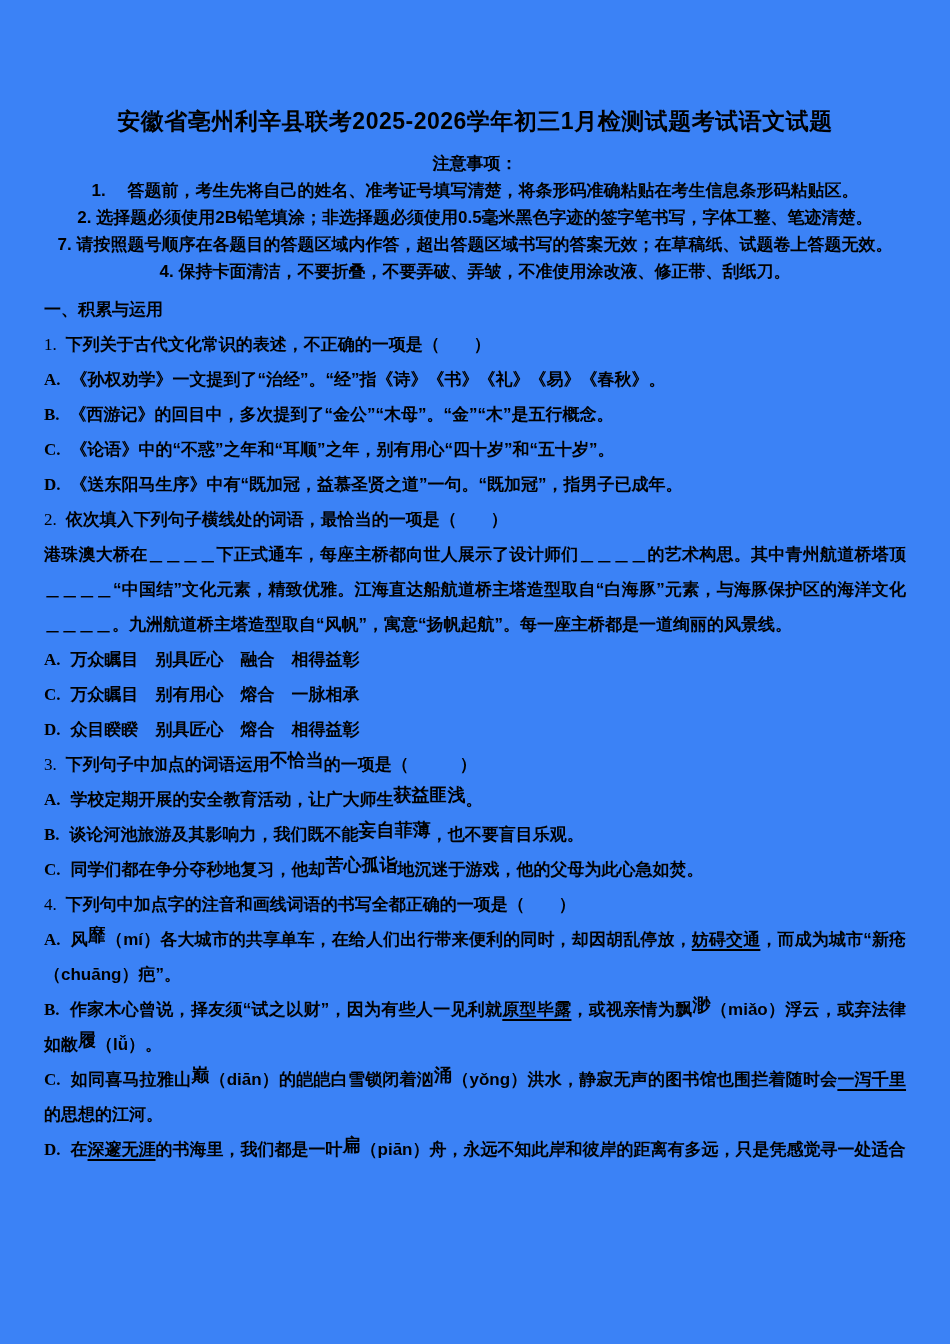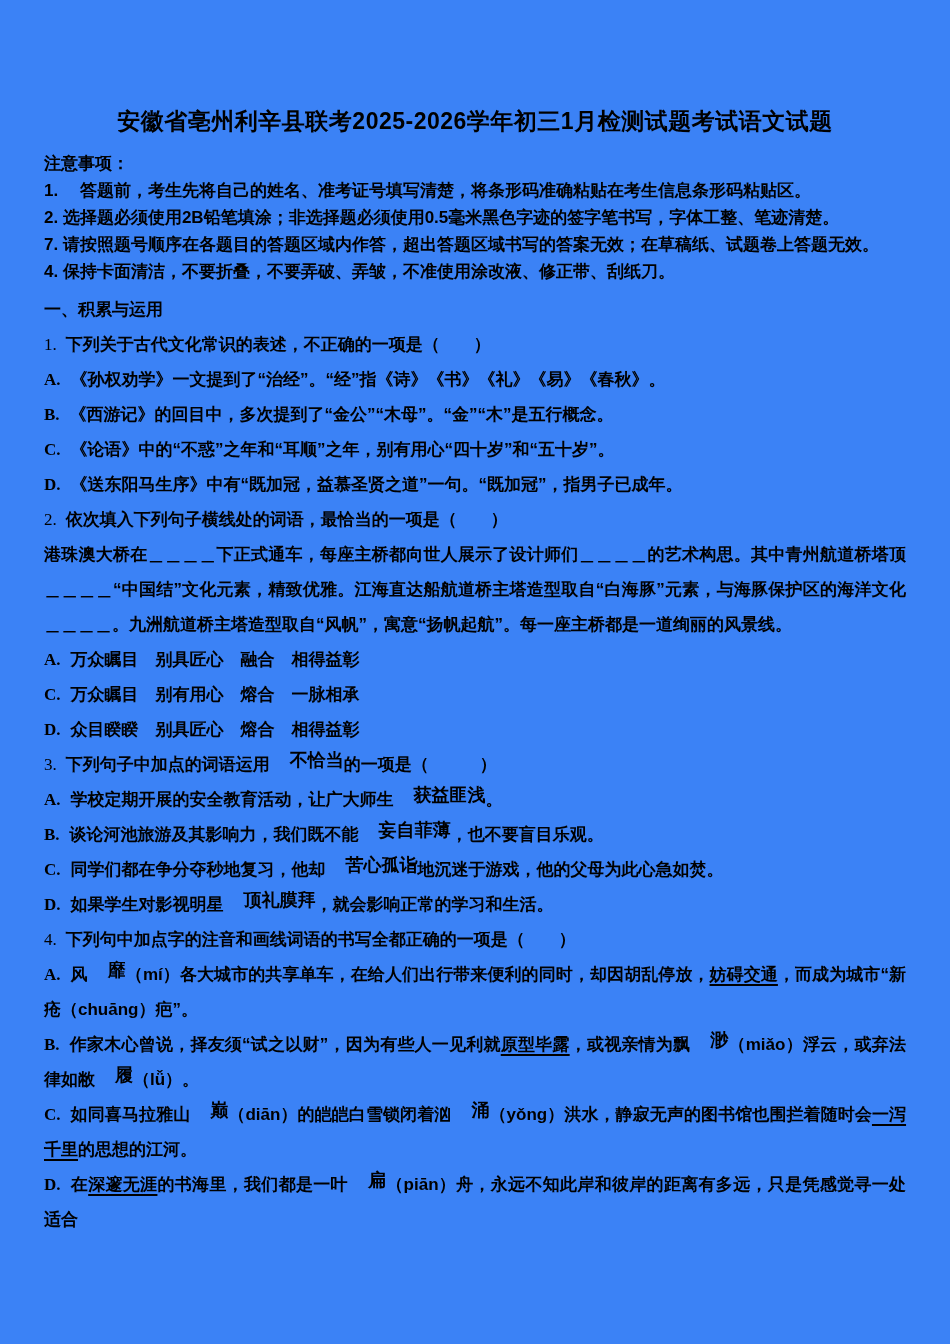--- a/index.html
+++ b/index.html
@@ -28,21 +28,21 @@
     text-align: center;
     font-size: 23px;
     line-height: 30px;
     font-weight: 800;
     letter-spacing: 0.5px;
   }
   .notice {
     font-size: 17px;
     line-height: 27px;
   }
-  .nline { white-space: nowrap; }
+  .nline { white-space: nowrap; text-align: center; }
   .main {
     margin-top: 7px;
     font-size: 17px;
   }
   .line {
     line-height: 35px;
   }
   .just {
     text-align: justify;
   }
@@ -63,21 +63,20 @@
   }
   .u {
     text-decoration: underline;
     text-underline-offset: 4px;
     text-decoration-thickness: 1.5px;
   }
   .raised {
     position: relative;
     top: -4px;
     font-size: 1.06em;
-    padding-left: 20px;
   }
 </style>
 </head>
 <body>
 
 <div class="page">
 
   <h1 class="title">安徽省亳州利辛县联考2025-2026学年初三1月检测试题考试语文试题</h1>
 
   <div class="notice">
@@ -132,23 +131,20 @@
       </div>
       <div class="line just">
         <span class="optletter">A.</span><span><span>学校定期开展的安全教育活动，让广大师生</span><span class="raised">获益匪浅</span><span>。</span></span>
       </div>
       <div class="line just">
         <span class="optletter">B.</span><span><span>谈论河池旅游及其影响力，我们既不能</span><span class="raised">妄自菲薄</span><span>，也不要盲目乐观。</span></span>
       </div>
       <div class="line just">
         <span class="optletter">C.</span><span><span>同学们都在争分夺秒地复习，他却</span><span class="raised">苦心孤诣</span><span>地沉迷于游戏，他的父母为此心急如焚。</span></span>
       </div>
-      <div class="line just">
-        <span class="optletter">D.</span><span><span>如果学生对影视明星</span><span class="raised">顶礼膜拜</span><span>，就会影响正常的学习和生活。</span></span>
-      </div>
     </div>
 
     <div>
       <div class="line">
         <span class="qnum">4.</span><span><span>下列句中加点字的注音和画线词语的书写全都正确的一项是（　　）</span></span>
       </div>
       <div class="line just">
         <span class="optletter">A.</span><span><span>风</span><span class="raised">靡</span><span>（mí）各大城市的共享单车，在给人们出行带来便利的同时，却因胡乱停放，</span><span class="u">妨碍交通</span><span>，而成为城市“新疮（chuāng）疤”。</span></span>
       </div>
       <div class="line just">

